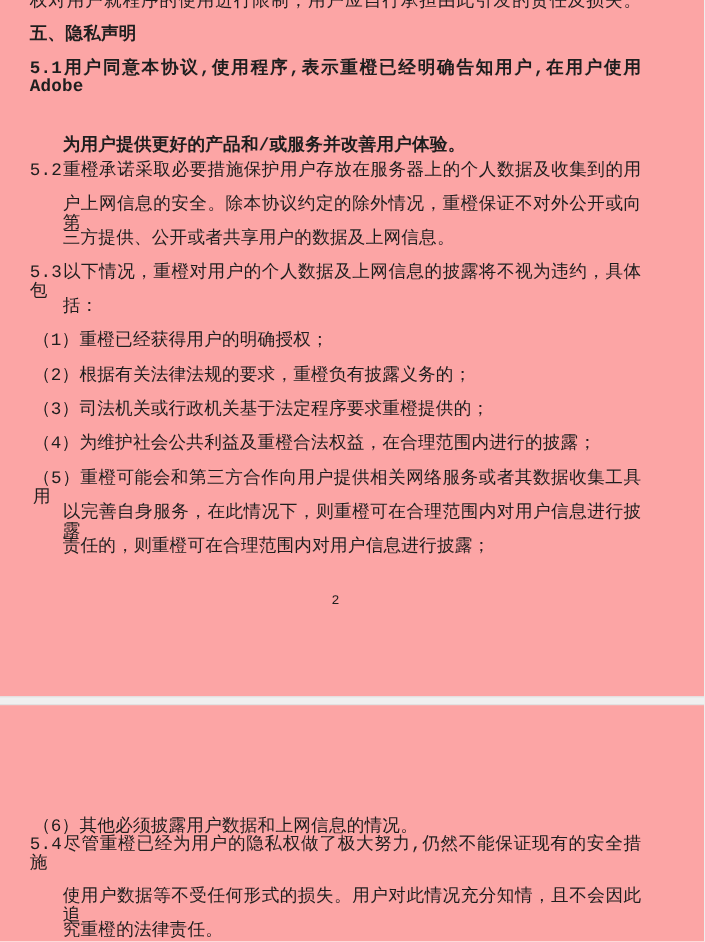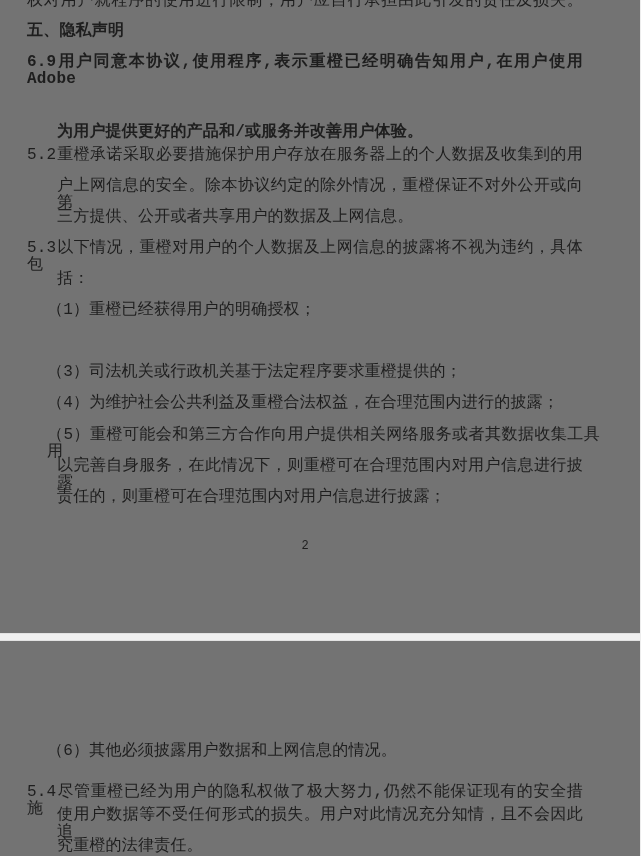--- a/index.html
+++ b/index.html
@@ -1,36 +1,36 @@
 <!DOCTYPE html>
 <html><head>
 <meta charset="utf-8">
 <style>
   html, body { margin: 0; padding: 0; background: #ffffff; }
   .viewport {
     position: relative;
     width: 641px;
     height: 856px;
-    background: #737373;
+    background: #fca5a5;
     overflow: hidden;
     box-sizing: border-box;
     border-right: 1px solid #ededed;
     font-family: "Liberation Mono", "DejaVu Sans Mono", monospace;
   }
   .ln {
     position: absolute;
     font-size: 16px;
     line-height: 17px;
     color: #1e1e1e;
     letter-spacing: 0.2px;
   }
   .b { font-weight: bold; }
   
   .x27 { left: 27px; }
-  .x30 { left: 30px; margin-left: 17px; }
+  .x30 { left: 30px; }
   .x57 { left: 57px; }
   
   .w556 { width: 556px; }
   .w553 { width: 553px; }
   .w526 { width: 526px; }
   .just { text-align: justify; text-align-last: justify; }
   
   .lbl { display: inline-block; width: 30px; }
   .pnum {
     position: absolute;
@@ -55,41 +55,42 @@
 </style>
 </head>
 <body>
 
 <div class="viewport">
 
   <div class="ln x27 w556 just" style="top:-7px">权对用户就程序的使用进行限制，用户应自行承担由此引发的责任及损失。</div>
 
   <div class="ln x27 b" style="top:23px">五、隐私声明</div>
 
-  <div class="ln x27 w556 just b" style="top:54px"><span class="lbl">6.9</span><span>用户同意本协议,使用程序,表示重橙已经明确告知用户,在用户使用 Adobe</span></div>
+  <div class="ln x27 w556 just b" style="top:54px"><span class="lbl">5.1</span><span>用户同意本协议,使用程序,表示重橙已经明确告知用户,在用户使用 Adobe</span></div>
   <div class="ln x57 b" style="top:124px">为用户提供更好的产品和/或服务并改善用户体验。</div>
 
   <div class="ln x27 w556 just" style="top:147px"><span class="lbl">5.2</span><span>重橙承诺采取必要措施保护用户存放在服务器上的个人数据及收集到的用</span></div>
   <div class="ln x57 w526 just" style="top:178px">户上网信息的安全。除本协议约定的除外情况，重橙保证不对外公开或向第</div>
   <div class="ln x57" style="top:209px">三方提供、公开或者共享用户的数据及上网信息。</div>
 
   <div class="ln x27 w556 just" style="top:240px"><span class="lbl">5.3</span><span>以下情况，重橙对用户的个人数据及上网信息的披露将不视为违约，具体包</span></div>
   <div class="ln x57" style="top:271px">括：</div>
 
   <div class="ln x30" style="top:302px">（1）重橙已经获得用户的明确授权；</div>
+  <div class="ln x30" style="top:333px">（2）根据有关法律法规的要求，重橙负有披露义务的；</div>
   <div class="ln x30" style="top:364px">（3）司法机关或行政机关基于法定程序要求重橙提供的；</div>
   <div class="ln x30" style="top:395px">（4）为维护社会公共利益及重橙合法权益，在合理范围内进行的披露；</div>
 
   <div class="ln x30 w553 just" style="top:427px">（5）重橙可能会和第三方合作向用户提供相关网络服务或者其数据收集工具用</div>
   <div class="ln x57 w526 just" style="top:458px">以完善自身服务，在此情况下，则重橙可在合理范围内对用户信息进行披露</div>
   <div class="ln x57" style="top:489px">责任的，则重橙可在合理范围内对用户信息进行披露；</div>
 
   <div class="pnum">2</div>
 
   <div class="band"></div>
 
   <div class="ln x30" style="top:743px">（6）其他必须披露用户数据和上网信息的情况。</div>
 
-  <div class="ln x27 w556 just" style="top:784px"><span class="lbl">5.4</span><span>尽管重橙已经为用户的隐私权做了极大努力,仍然不能保证现有的安全措施</span></div>
+  <div class="ln x27 w556 just" style="top:760px"><span class="lbl">5.4</span><span>尽管重橙已经为用户的隐私权做了极大努力,仍然不能保证现有的安全措施</span></div>
   <div class="ln x57 w526 just" style="top:807px">使用户数据等不受任何形式的损失。用户对此情况充分知情，且不会因此追</div>
   <div class="ln x57" style="top:838px">究重橙的法律责任。</div>
 
 </div>
 
 </body></html>

